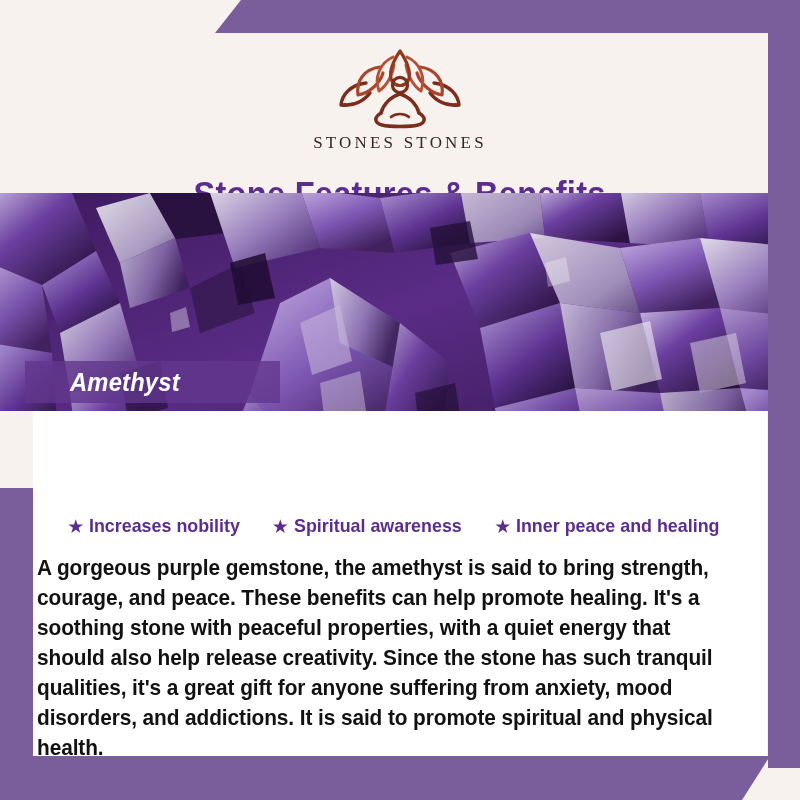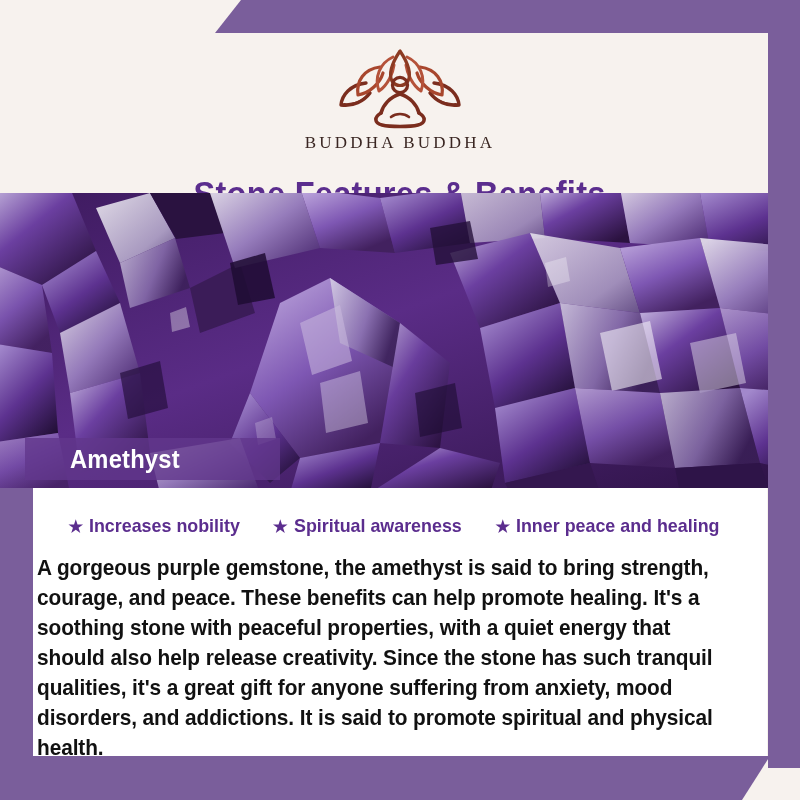--- a/index.html
+++ b/index.html
@@ -124,23 +124,24 @@
     transform-origin: center;
     white-space: nowrap;
   }
 
   
   .photo {
     position: absolute;
     left: 0;
     top: 193px;
     width: 800px;
-    height: 295px;
+    height: 218px;
     overflow: hidden;
     background: #4a2170;
+    font-style: italic;
   }
   .photo svg { display: block; width: 800px; height: 295px; }
 
   .stone-label {
     position: absolute;
     left: 25px;
     bottom: 8px;
     width: 255px;
     height: 42px;
     background: rgba(98, 55, 140, 0.80);
@@ -244,21 +245,21 @@
           <circle cx="64" cy="38" r="7.6" stroke="#7b2d1e" stroke-width="3.2"></circle>
 
           <path d="M64 47 C54 50 47 58 45 66" stroke="#7b2d1e" stroke-width="3.6"></path>
           <path d="M64 47 C74 50 81 58 83 66" stroke="#7b2d1e" stroke-width="3.6"></path>
 
           <path d="M45 66 C38 70 38 76 46 78 C54 80 74 80 82 78 C90 76 90 70 83 66" stroke="#7b2d1e" stroke-width="3.6"></path>
 
           <path d="M55 70 C60 66 68 66 73 70" stroke="#7b2d1e" stroke-width="2.6"></path>
         </g>
       </svg>
-      <div class="logo-text">BUDDHA BUDDHA</div>
+      <div class="logo-text">STONES STONES</div>
     </div>
 
     <div class="title-band">
       <span class="title-text">Stone Features &amp; Benefits</span>
     </div>
   </div>
 
   <div class="photo">
     <svg viewBox="0 0 800 295" preserveAspectRatio="none">
       <defs>

